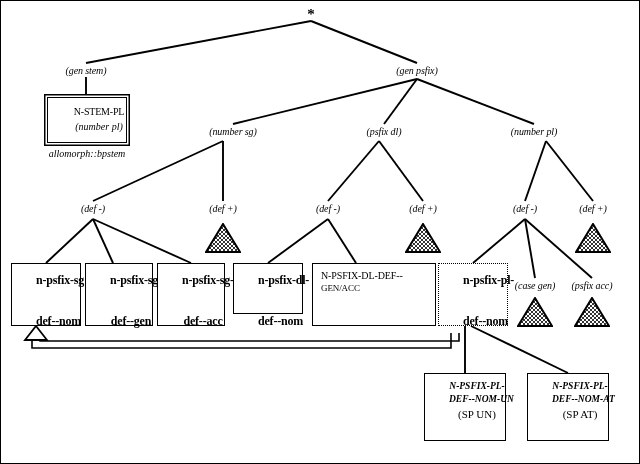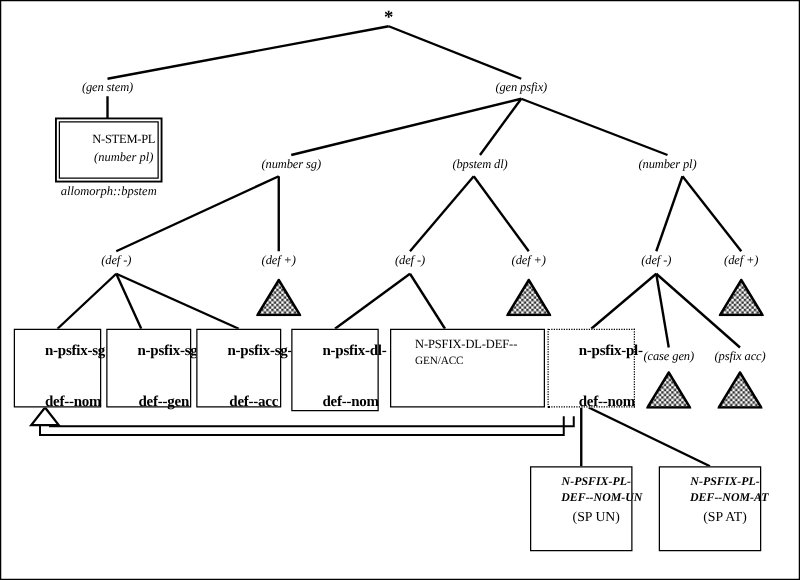--- a/index.html
+++ b/index.html
@@ -76,21 +76,21 @@
     font-family: "Liberation Serif", serif;
     font-style: italic;
     font-size: 10px;
   }
   .stembox .l1 { margin-top: 8px; font-style: normal; letter-spacing: -0.2px;}
   .stembox .l2 { margin-top: 4px; }
   .caps-box {
     font-family: "Liberation Serif", serif;
     text-align: left;
     font-size: 9px;
-    padding-left: 19px;
+    padding-left: 8px;
   }
   .caps-box .l1 { margin-top: 6px; letter-spacing: -0.1px; font-variant: small-caps; font-size: 10px;}
   .caps-box .l2 { margin-top: 2px; letter-spacing: -0.1px; }
   .caps-box .l3 { margin-top: 3px; font-style: italic; font-weight: bold; font-size: 10px;}
   .sp-box {
     font-family: "Liberation Serif", serif;
     font-size: 9.5px;
   }
   .sp-box .l1 { margin-top: 7px; font-style: italic; font-weight: bold; }
   .sp-box .l2 { margin-top: 3px; font-style: italic; font-weight: bold; }
@@ -143,21 +143,21 @@
         <polygon points="35 325 46 339 24 339" fill="#ffffff" stroke="#000" stroke-width="1.8"></polygon>
       </g>
     </svg>
 
   <div class="root-star" style="left:310px; top:8px;">*</div>
 
   <div class="nodelbl" style="left:85px; top:64px;">(gen stem)</div>
   <div class="nodelbl" style="left:416px; top:64px;">(gen psfix)</div>
 
   <div class="nodelbl" style="left:232px; top:125px;">(number sg)</div>
-  <div class="nodelbl" style="left:383px; top:125px;">(bpstem dl)</div>
+  <div class="nodelbl" style="left:383px; top:125px;">(psfix dl)</div>
   <div class="nodelbl" style="left:533px; top:125px;">(number pl)</div>
 
   <div class="nodelbl" style="left:92px; top:202px;">(def -)</div>
   <div class="nodelbl" style="left:222px; top:202px;">(def +)</div>
   <div class="nodelbl" style="left:327px; top:202px;">(def -)</div>
   <div class="nodelbl" style="left:422px; top:202px;">(def +)</div>
   <div class="nodelbl" style="left:524px; top:202px;">(def -)</div>
   <div class="nodelbl" style="left:592px; top:202px;">(def +)</div>
 
   <div class="nodelbl" style="left:534px; top:279px;">(case gen)</div>
@@ -204,21 +204,21 @@
   <div class="box lex" style="left:84px; top:262px; width:68px; height:63px;">
     <span class="l1">n-psfix-sg-</span>
     <span class="l2">def--gen</span>
   </div>
 
   <div class="box lex" style="left:156px; top:262px; width:68px; height:63px;">
     <span class="l1">n-psfix-sg-</span>
     <span class="l2">def--acc</span>
   </div>
 
-  <div class="box lex" style="left:232px; top:262px; width:70px; height:66px;">
+  <div class="box lex" style="left:232px; top:262px; width:70px; height:51px;">
     <span class="l1">n-psfix-dl-</span>
     <span class="l2">def--nom</span>
   </div>
 
   <div class="box caps-box" style="left:311px; top:262px; width:124px; height:63px;">
     <span class="l1">N-PSFIX-DL-DEF--</span>
     <span class="l2">GEN/ACC</span>
   </div>
 
   <div class="box dotted lex" style="left:437px; top:262px; width:70px; height:63px;">

